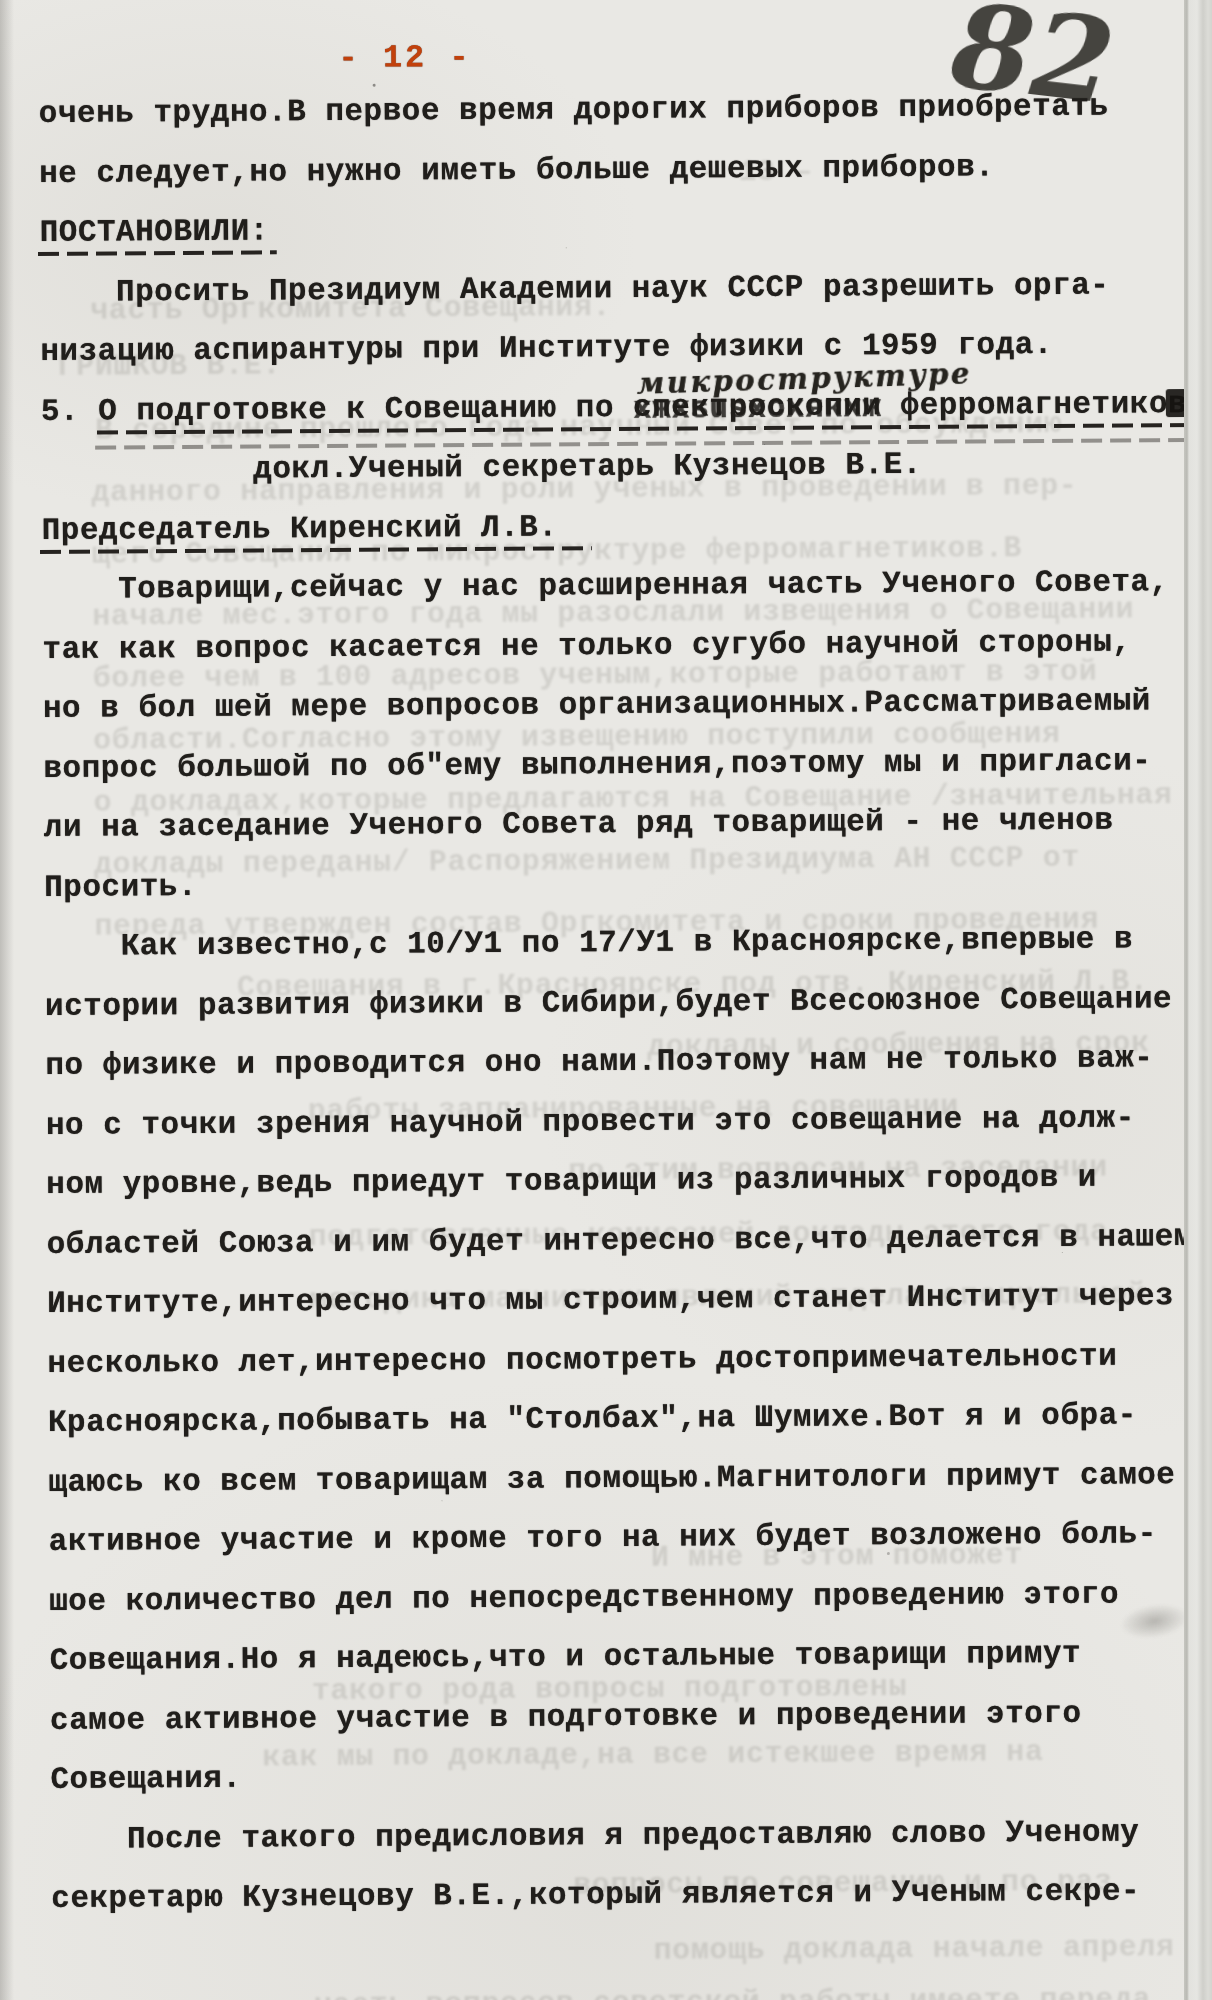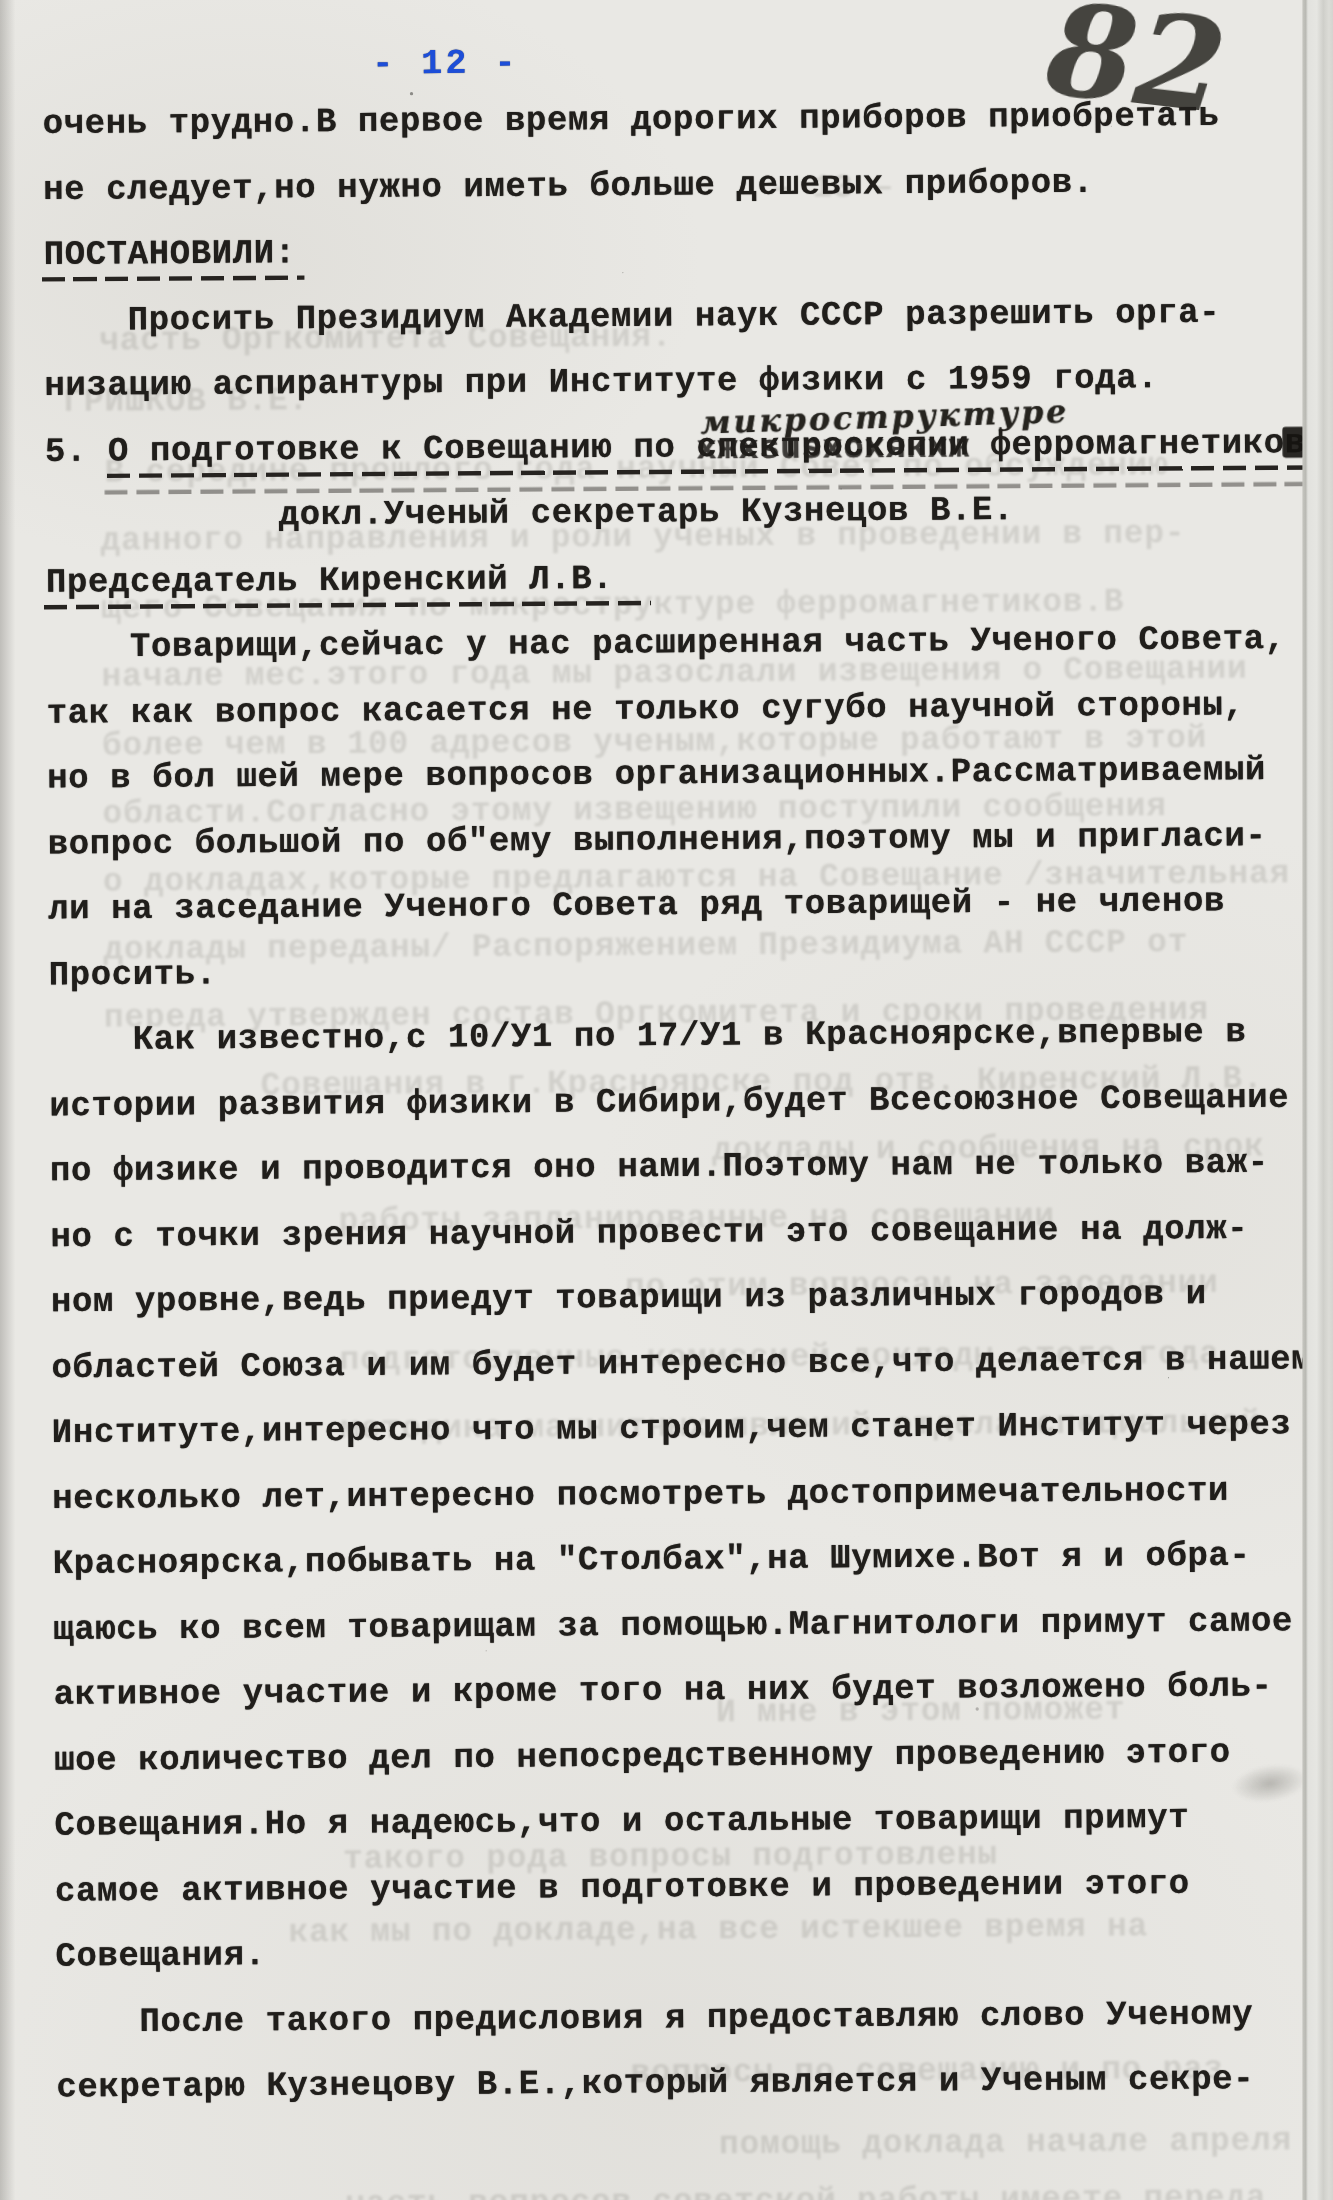--- a/index.html
+++ b/index.html
@@ -11,21 +11,21 @@
       radial-gradient(ellipse 700px 500px at 85% 55%, rgba(219,217,211,.4), rgba(0,0,0,0) 70%),
       radial-gradient(ellipse 900px 700px at 50% 95%, rgba(210,208,202,.35), rgba(0,0,0,0) 75%);
     font-family:"Liberation Mono","DejaVu Sans Mono",monospace;
   }
   .sheet{position:absolute;inset:0;transform:rotate(-0.4deg);transform-origin:40px 0;}
   .left-edge{position:absolute;left:0;top:0;width:14px;height:2000px;
     background:linear-gradient(90deg,rgba(95,93,88,.30),rgba(95,93,88,0));}
   .right-edge{position:absolute;left:1184px;top:0;width:28px;height:2000px;
     background:linear-gradient(90deg,#c6c6c0 0px,#b9b9b3 3px,#e2e2de 5px,#e6e6e2 13px,#cfcfca 19px,#dcdcd7 24px,#d4d4cf 28px);}
   .pagenum{position:absolute;left:338px;top:42px;font-size:32px;font-weight:bold;
-    color:#1d4ed8;letter-spacing:3px;text-shadow:0 0 1px rgba(35,32,30,.7);}
+    color:#c2410c;letter-spacing:3px;text-shadow:0 0 1px rgba(35,32,30,.7);}
   .hw-folio{position:absolute;left:952px;top:2px;font-family:"DejaVu Serif",serif;
     font-style:italic;font-weight:bold;font-size:116px;color:#45443f;
     transform:rotate(7deg);filter:blur(.4px);line-height:1;}
   .lines{position:absolute;left:38px;top:96px;width:1160px;}
   .line{height:59.5px;position:relative;font-size:31px;font-weight:bold;color:#201e1b;
     letter-spacing:.5px;white-space:nowrap;text-shadow:0 0 1px rgba(32,30,27,.75);}
   .line .txt{display:inline-block;position:relative;}
   .ind1{padding-left:76px;}
   .ind2{padding-left:212px;}
   .txt.u::after{content:"";position:absolute;left:-2px;right:-8px;bottom:-6px;height:4px;

